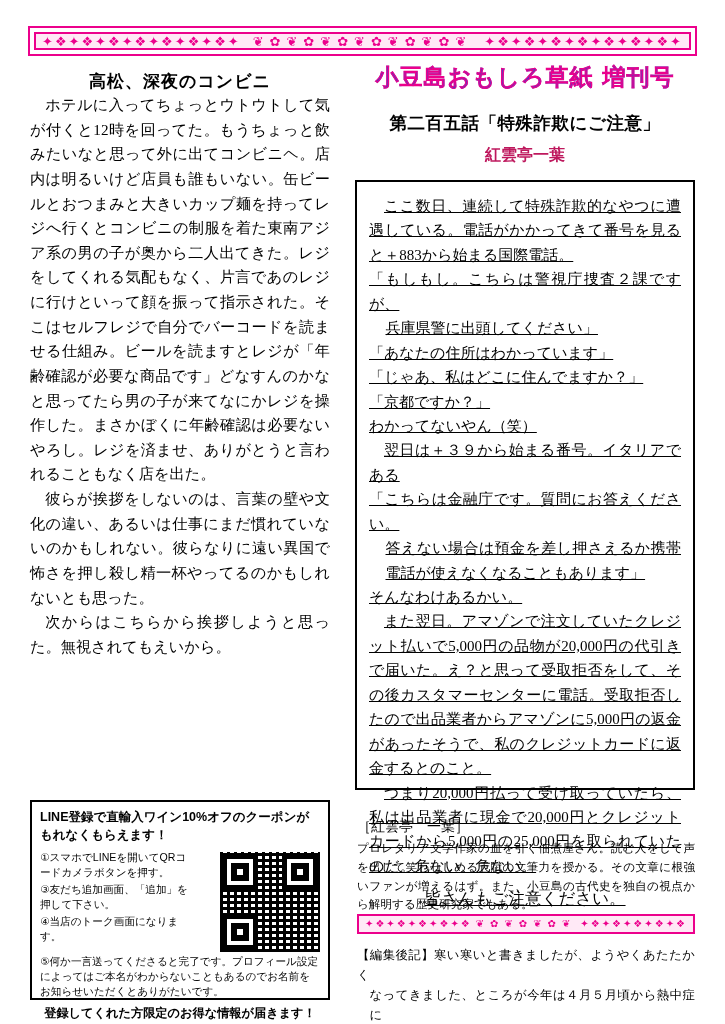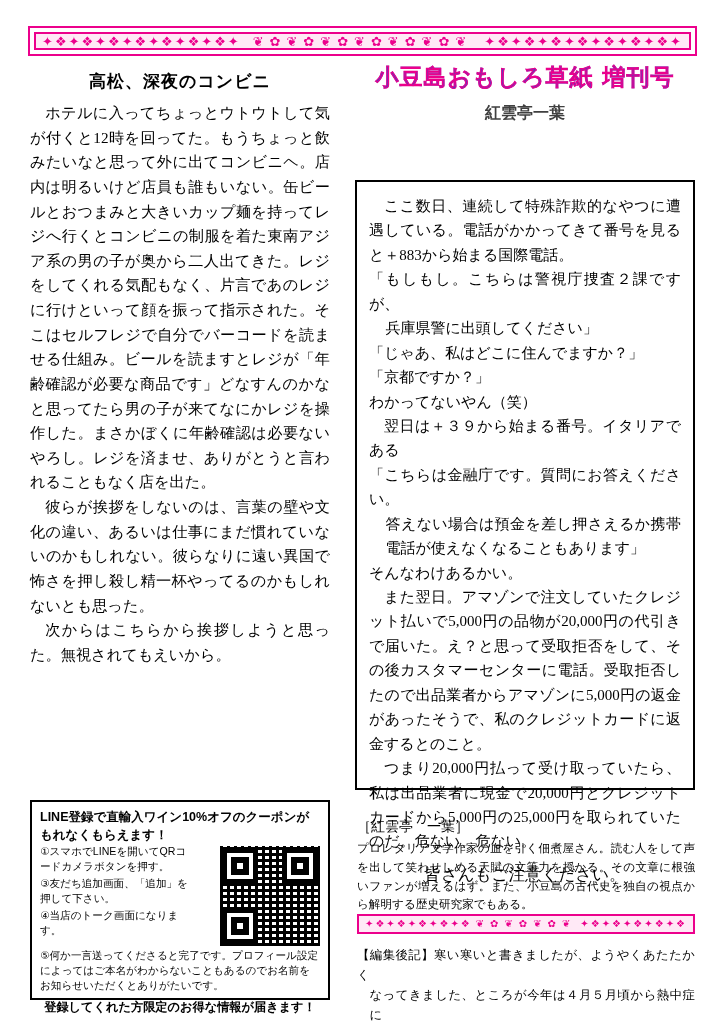--- a/index.html
+++ b/index.html
@@ -64,21 +64,21 @@
     position: absolute;
     left: 30px;
     top: 70px;
     width: 300px;
   }
   .left-title {
     text-align: center;
     font-size: 17px;
     font-weight: bold;
     letter-spacing: 1px;
-    margin-bottom: 8px;
+    margin-bottom: 0;
   }
   .left-body {
     font-size: 15.2px;
     line-height: 1.62;
     text-align: justify;
     text-justify: inter-ideograph;
   }
   .left-body p {
     margin: 0 0 0 0;
     text-indent: 1em;
@@ -97,20 +97,21 @@
     font-family: "Liberation Sans", "DejaVu Sans", sans-serif;
   }
   .coupon-head {
     text-align: left;
     font-weight: bold;
     font-size: 12.5px;
     line-height: 1.45;
   }
   .coupon-mid {
     display: flex;
+    margin-top: 6px;
     gap: 28px;
   }
   .coupon-steps {
     width: 172px;
     font-size: 10.6px;
     line-height: 1.42;
   }
   .coupon-steps div { margin-bottom: 2px; }
   .qr-wrap {
     width: 112px;
@@ -178,34 +179,35 @@
     text-align: center;
     font-size: 17.5px;
     font-weight: bold;
     margin-top: 18px;
     letter-spacing: 0.5px;
   }
   .byline {
     text-align: center;
     font-size: 16px;
     font-weight: bold;
-    color: #404040;
+    color: #be185d;
     margin-top: 10px;
     font-family: "DejaVu Sans", "Liberation Sans", sans-serif;
   }
 
   .story-box {
     position: absolute;
     left: 355px;
     top: 180px;
     width: 340px;
     height: 610px;
     border: 2px solid #000;
     box-sizing: border-box;
     padding: 12px 12px 8px 12px;
+    text-decoration: underline;
   }
   .story-box p {
     margin: 0;
     font-size: 15px;
     line-height: 1.63;
     text-align: justify;
     text-justify: inter-ideograph;
   }
   .story-box p.indent { text-indent: 1em; }
   .story-box p.hang { text-indent: 0; padding-left: 1.1em; }
@@ -296,27 +298,29 @@
           <span class="qr-corner-bl"></span>
         </div>
       </div>
     </div>
     <div class="coupon-note">⑤何か一言送ってくださると完了です。プロフィール設定によってはご本名がわからないこともあるのでお名前をお知らせいただくとありがたいです。</div>
     <div class="coupon-foot">登録してくれた方限定のお得な情報が届きます！</div>
   </div>
 
   <div class="right-col">
     <div class="masthead">小豆島おもしろ草紙 増刊号</div>
+    <div class="episode-title">第二百五話「特殊詐欺にご注意」</div>
     <div class="byline">紅雲亭一葉</div>
   </div>
 
   <div class="story-box">
     <p class="indent">ここ数日、連続して特殊詐欺的なやつに遭遇している。電話がかかってきて番号を見ると＋883から始まる国際電話。</p>
     <p class="noind">「もしもし。こちらは警視庁捜査２課ですが、</p>
     <p class="hang">兵庫県警に出頭してください」</p>
+    <p class="noind">「あなたの住所はわかっています」</p>
     <p class="noind">「じゃあ、私はどこに住んでますか？」</p>
     <p class="noind">「京都ですか？」</p>
     <p class="noind">わかってないやん（笑）</p>
     <p class="indent">翌日は＋３９から始まる番号。イタリアである</p>
     <p class="noind">「こちらは金融庁です。質問にお答えください。</p>
     <p class="hang">答えない場合は預金を差し押さえるか携帯電話が使えなくなることもあります」</p>
     <p class="noind">そんなわけあるかい。</p>
     <p class="indent">また翌日。アマゾンで注文していたクレジット払いで5,000円の品物が20,000円の代引きで届いた。え？と思って受取拒否をして、その後カスタマーセンターに電話。受取拒否したので出品業者からアマゾンに5,000円の返金があったそうで、私のクレジットカードに返金するとのこと。</p>
     <p class="indent">つまり20,000円払って受け取っていたら、私は出品業者に現金で20,000円とクレジットカードから5,000円の25,000円を取られていたのだ。危ない、危ない。</p>
     <div class="story-closing">皆さんもご注意ください。</div>

